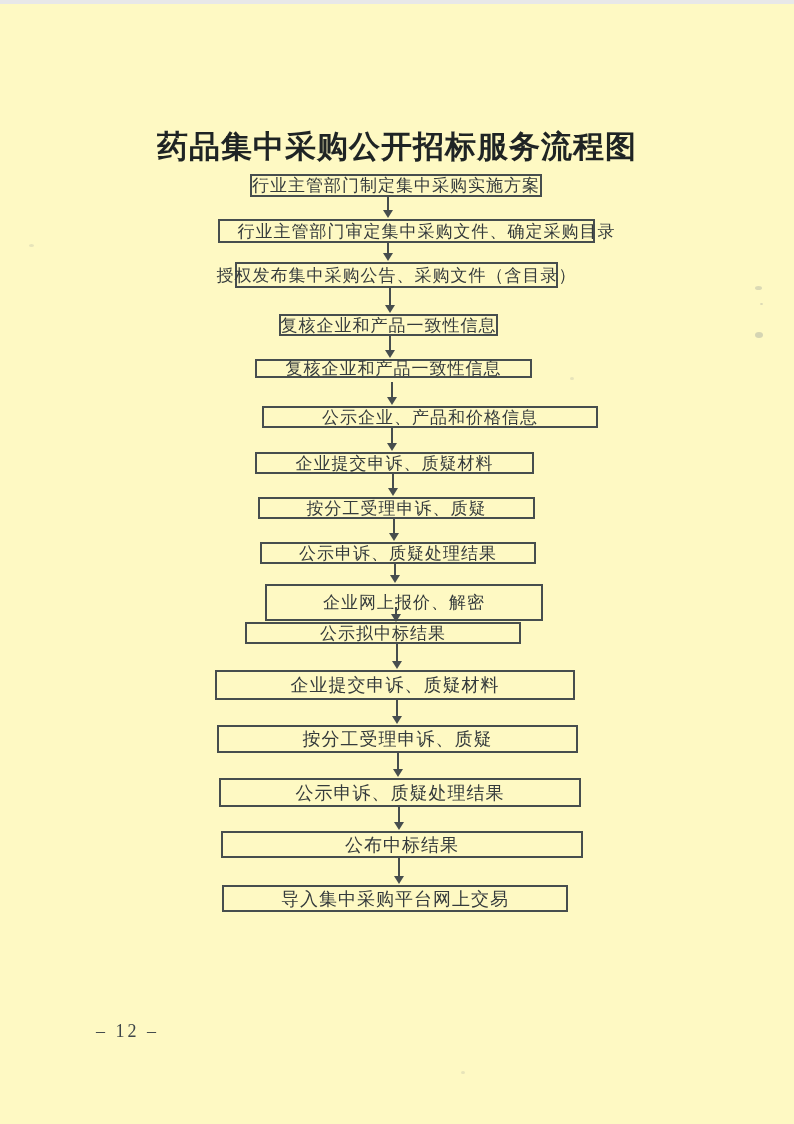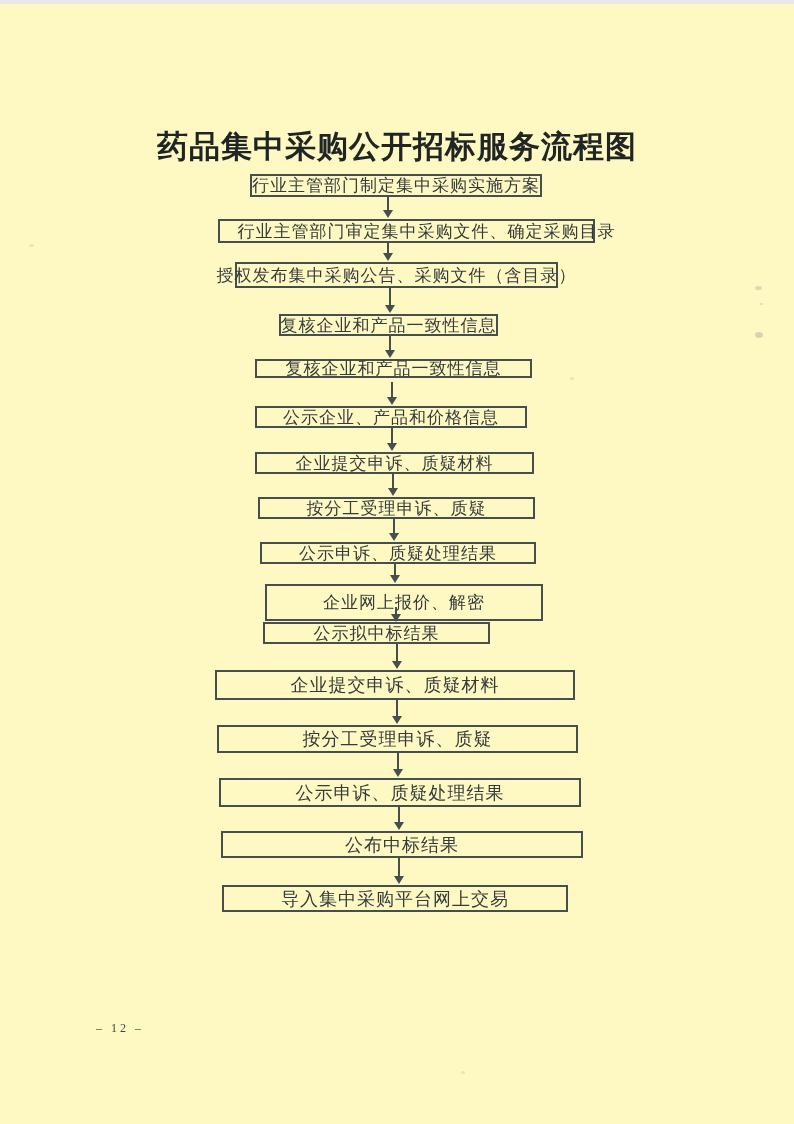--- a/index.html
+++ b/index.html
@@ -41,26 +41,26 @@
     box-sizing: border-box;
   }
   .box.wide { font-size: 18px; }
 
   
   .b1  { left: 250px; top: 170px; width: 292px; height: 23px; }
   .b2  { left: 218px; top: 215px; width: 377px; height: 24px; padding-left: 40px; }
   .b3  { left: 235px; top: 258px; width: 323px; height: 26px; }
   .b4  { left: 279px; top: 310px; width: 219px; height: 22px; }
   .b5  { left: 255px; top: 355px; width: 277px; height: 19px; }
-  .b6  { left: 255px; top: 402px; width: 272px; height: 22px; }
+  .b6  { left: 262px; top: 402px; width: 336px; height: 22px; }
   .b7  { left: 255px; top: 448px; width: 279px; height: 22px; }
   .b8  { left: 258px; top: 493px; width: 277px; height: 22px; }
   .b9  { left: 260px; top: 538px; width: 276px; height: 22px; }
   .b10 { left: 265px; top: 580px; width: 278px; height: 37px; }
-  .b11 { left: 263px; top: 618px; width: 227px; height: 22px; }
+  .b11 { left: 245px; top: 618px; width: 276px; height: 22px; }
   
   .b12 { left: 215px; top: 666px; width: 360px; height: 30px; }
   .b13 { left: 217px; top: 721px; width: 361px; height: 28px; }
   .b14 { left: 219px; top: 774px; width: 362px; height: 29px; }
   .b15 { left: 221px; top: 827px; width: 362px; height: 27px; }
   .b16 { left: 222px; top: 881px; width: 346px; height: 27px; }
 
   .arrow { position: absolute; width: 10px; }
   .arrow::before {
     content: "";
@@ -90,21 +90,21 @@
   .a11 { left: 392px; top: 640px; height: 25px; }
   .a12 { left: 392px; top: 696px; height: 24px; }
   .a13 { left: 393px; top: 749px; height: 24px; }
   .a14 { left: 394px; top: 803px; height: 23px; }
   .a15 { left: 394px; top: 854px; height: 26px; }
 
   .page-number {
     position: absolute;
     left: 96px;
     top: 1017px;
-    font-size: 12px;
+    font-size: 18px;
     color: #3e4649;
     letter-spacing: 3px;
   }
 
   
   .speck {
     position: absolute;
     background: #8a9296;
     border-radius: 50%;
     opacity: 0.3;

